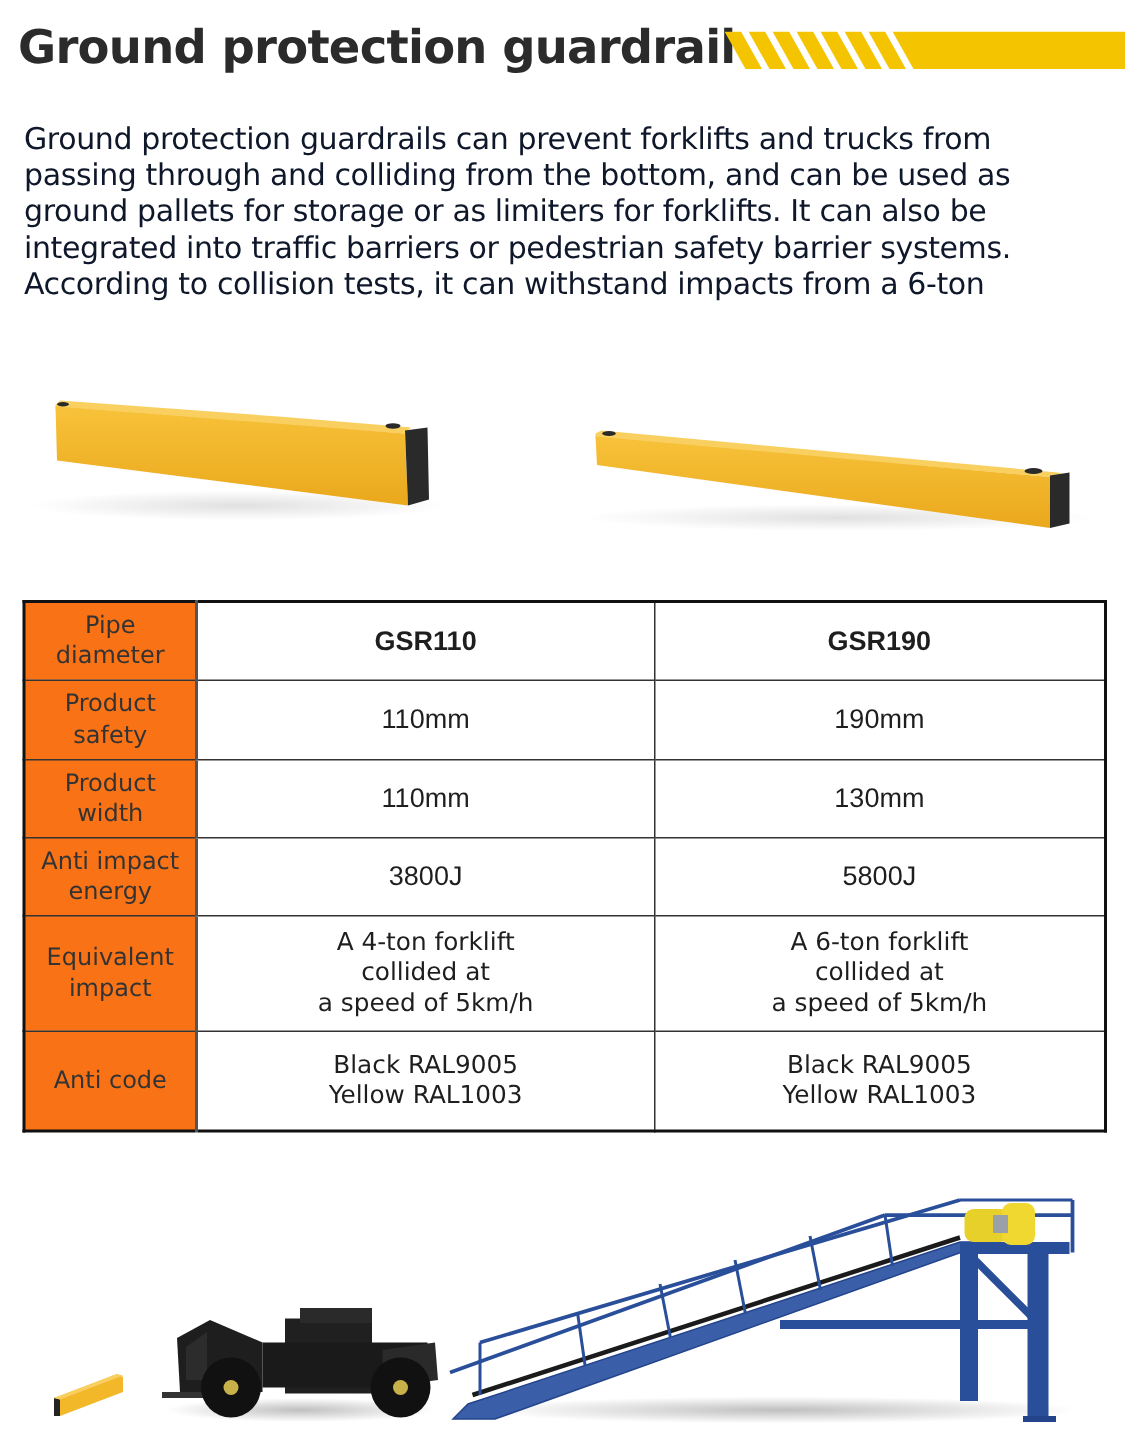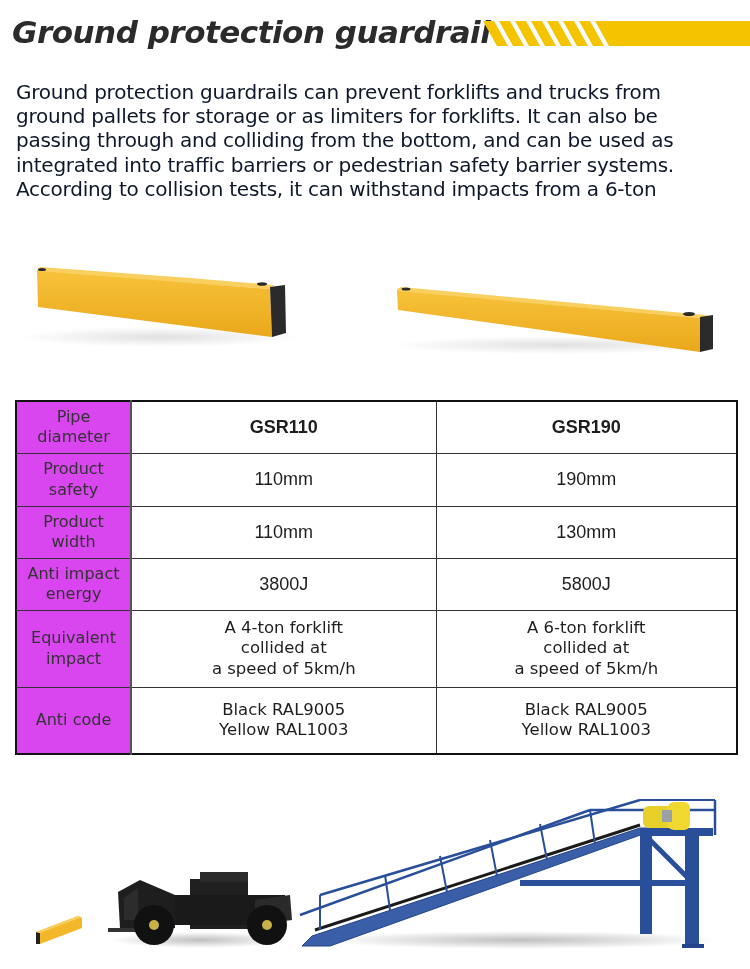--- a/index.html
+++ b/index.html
@@ -1,30 +1,30 @@
 <!DOCTYPE html>
 <html><head>
 <meta charset="utf-8">
 <style>
   * { box-sizing: border-box; margin: 0; padding: 0; }
   html, body { width: 750px; height: 969px; background: #ffffff; overflow: hidden; }
   body { position: relative; font-family: "Liberation Sans", "DejaVu Sans", sans-serif; color: #222; }
 
-  .header { position: absolute; left: 0; top: 0; width: 646px; height: 70px; font-style: italic; }
+  .header { position: absolute; left: 0; top: 0; width: 646px; height: 70px; }
   .title { position: absolute; left: 12px; top: 14px; font-family: "DejaVu Sans", sans-serif; font-weight: bold; font-size: 31px; color: #2b2b2b; letter-spacing: -0.5px; white-space: nowrap; }
   .stripe-deco { position: absolute; left: 483px; top: 21px; width: 267px; height: 25px; }
 
   .intro { position: absolute; left: 16px; top: 80px; width: 725px; font-family: "DejaVu Sans", sans-serif; font-size: 20px; line-height: 24.2px; color: #0f172a; letter-spacing: -0.25px; }
   .intro p { white-space: nowrap; }
 
   .products { position: absolute; left: 0; top: 245px; width: 750px; height: 140px; }
 
   .spec-table { position: absolute; left: 15px; top: 400px; width: 721px; border-collapse: collapse; border: 2px solid #111; table-layout: fixed; }
   .spec-table td { border: 1.5px solid #333; text-align: center; vertical-align: middle; font-size: 17px; color: #1e1e1e; line-height: 20.5px; }
-  .spec-table td.label { background: #d946ef; width: 115px; font-family: "DejaVu Sans", sans-serif; font-size: 16px; line-height: 20.5px; color: #333; border-right: 2px solid #555; }
+  .spec-table td.label { background: #f97316; width: 115px; font-family: "DejaVu Sans", sans-serif; font-size: 16px; line-height: 20.5px; color: #333; border-right: 2px solid #555; }
   .spec-table td.val { font-family: "Liberation Sans", sans-serif; font-size: 18px; }
   .spec-table td.val.dv { font-family: "DejaVu Sans", sans-serif; font-size: 16.5px; line-height: 20.5px; }
   .spec-table td.head { font-weight: bold; font-size: 18px; }
   .r1 td { height: 52px; }
   .r2 td { height: 53px; }
   .r3 td { height: 52px; }
   .r4 td { height: 52px; }
   .r5 td { height: 77px; }
   .r6 td { height: 67px; }
   .cell-line { display: block; }
@@ -45,22 +45,22 @@
       <polygon points="64,0 75,0 89,25 78,25"></polygon>
       <polygon points="80,0 91,0 105,25 94,25"></polygon>
       <polygon points="96,0 107,0 121,25 110,25"></polygon>
       <polygon points="112,0 267,0 267,25 126,25"></polygon>
     </g>
   </svg>
 </div>
 
 <div class="intro">
   <p>Ground protection guardrails can prevent forklifts and trucks from</p>
+  <p>passing through and colliding from the bottom, and can be used as</p>
   <p>ground pallets for storage or as limiters for forklifts. It can also be</p>
-  <p>passing through and colliding from the bottom, and can be used as</p>
   <p>integrated into traffic barriers or pedestrian safety barrier systems.</p>
   <p>According to collision tests, it can withstand impacts from a 6-ton</p>
 </div>
 
 <svg class="products" viewBox="0 0 750 140">
   <defs>
     <linearGradient id="yl" x1="0" y1="0" x2="0" y2="1">
       <stop offset="0" stop-color="#f7c23a"></stop>
       <stop offset="1" stop-color="#eaa81c"></stop>
     </linearGradient>

